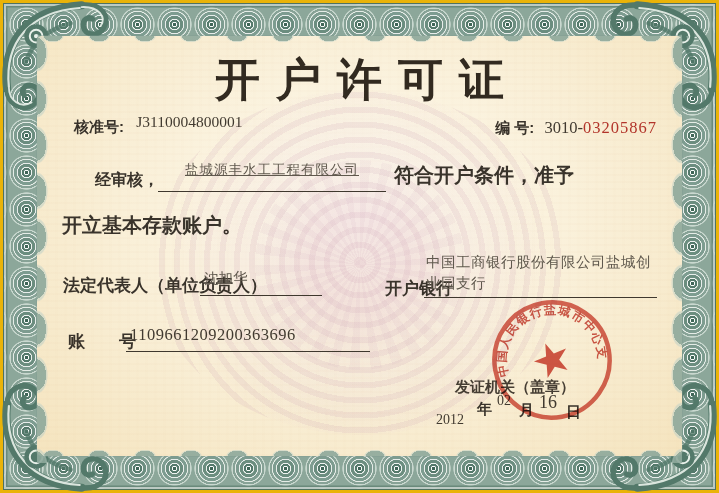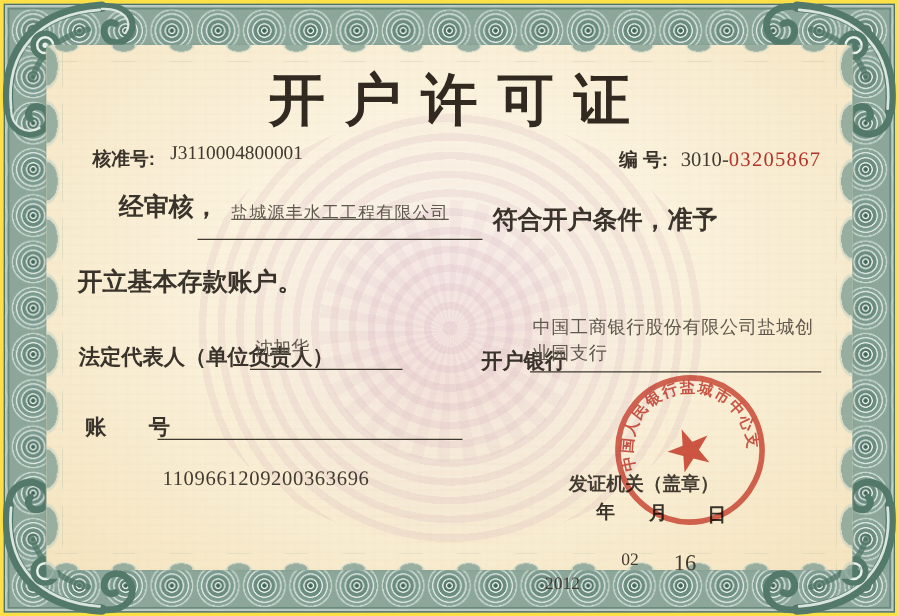--- a/index.html
+++ b/index.html
@@ -1,18 +1,18 @@
 <!DOCTYPE html>
 <html><head>
 <meta charset="utf-8">
 <style>
   html,body{margin:0;padding:0;background:#e9e6de;}
   .page{
     position:relative;width:719px;height:493px;margin:0 auto;
-    background:#fde047;box-sizing:border-box;padding:3px;
+    background:#eab308;box-sizing:border-box;padding:3px;
     font-family:"Liberation Sans",sans-serif;overflow:hidden;
   }
   
   .frame{
     position:absolute;inset:3px;
     background-color:#8ca79a;
     background-image:
       radial-gradient(circle at 50% 50%,
         #3f6557 0 1.5px, rgba(255,255,255,.95) 2px 2.5px,
         #54796b 3px 4.5px, rgba(255,255,255,.85) 5px 5.5px,
@@ -68,21 +68,21 @@
   }
   
   .abs{position:absolute;white-space:nowrap;}
   .title{
     left:0;right:0;top:50px;text-align:center;
     font-family:"DejaVu Serif","Liberation Serif",serif;
     font-size:45px;font-weight:700;color:#322a20;
     letter-spacing:16px;text-indent:16px;
   }
   .label{font-weight:700;color:#39332b;}
-  .num{font-family:"Liberation Serif","DejaVu Serif",serif;color:#413a30;margin-top:48px;}
+  .num{font-family:"Liberation Serif","DejaVu Serif",serif;color:#413a30;}
   .red{color:#b2342a;}
   .fill{color:#5f584d;font-weight:400;}
   .ul{border-bottom:1.6px solid #3f382e;}
   .seal{position:absolute;left:488px;top:296px;width:128px;height:128px;
     mix-blend-mode:multiply;opacity:.88;transform:rotate(-10deg);}
 </style>
 </head>
 <body>
 
 <div class="page">
@@ -158,21 +158,21 @@
 
   <div class="abs" style="left:74px;top:118px;font-size:15px;">
     <span class="label">核准号:</span>
     <span class="num" style="position:relative;top:-5px;margin-left:8px;font-size:15.5px;">J3110004800001</span>
   </div>
   <div class="abs" style="right:62px;top:118px;font-size:15px;">
     <span class="label">编 号:</span>
     <span class="num" style="margin-left:6px;font-size:16.5px;">3010-</span><span class="num red" style="font-size:16.5px;letter-spacing:1px;">03205867</span>
   </div>
 
-  <span class="abs label" style="left:95px;top:152px;font-size:20px;">经审核，</span>
+  <span class="abs label" style="left:95px;top:170px;font-size:16px;">经审核，</span>
   <span class="abs ul" style="left:158px;top:160px;width:228px;height:31px;"></span>
   <span class="abs fill" style="left:185px;top:161px;font-size:13.5px;letter-spacing:1px;text-decoration:underline;">盐城源丰水工工程有限公司</span>
   <span class="abs label" style="left:394px;top:162px;font-size:20px;">符合开户条件，准予</span>
 
   <span class="abs label" style="left:63px;top:274px;font-size:17px;">法定代表人（单位负责人）</span>
 
   <span class="abs label" style="left:62px;top:212px;font-size:20px;">开立基本存款账户。</span>
   <span class="abs ul" style="left:200px;top:272px;width:122px;height:23px;"></span>
   <span class="abs fill" style="left:204px;top:269px;font-size:14.5px;transform:rotate(-2deg);">沈加华</span>
   <span class="abs label" style="left:385px;top:277px;font-size:17px;">开户银行</span>

